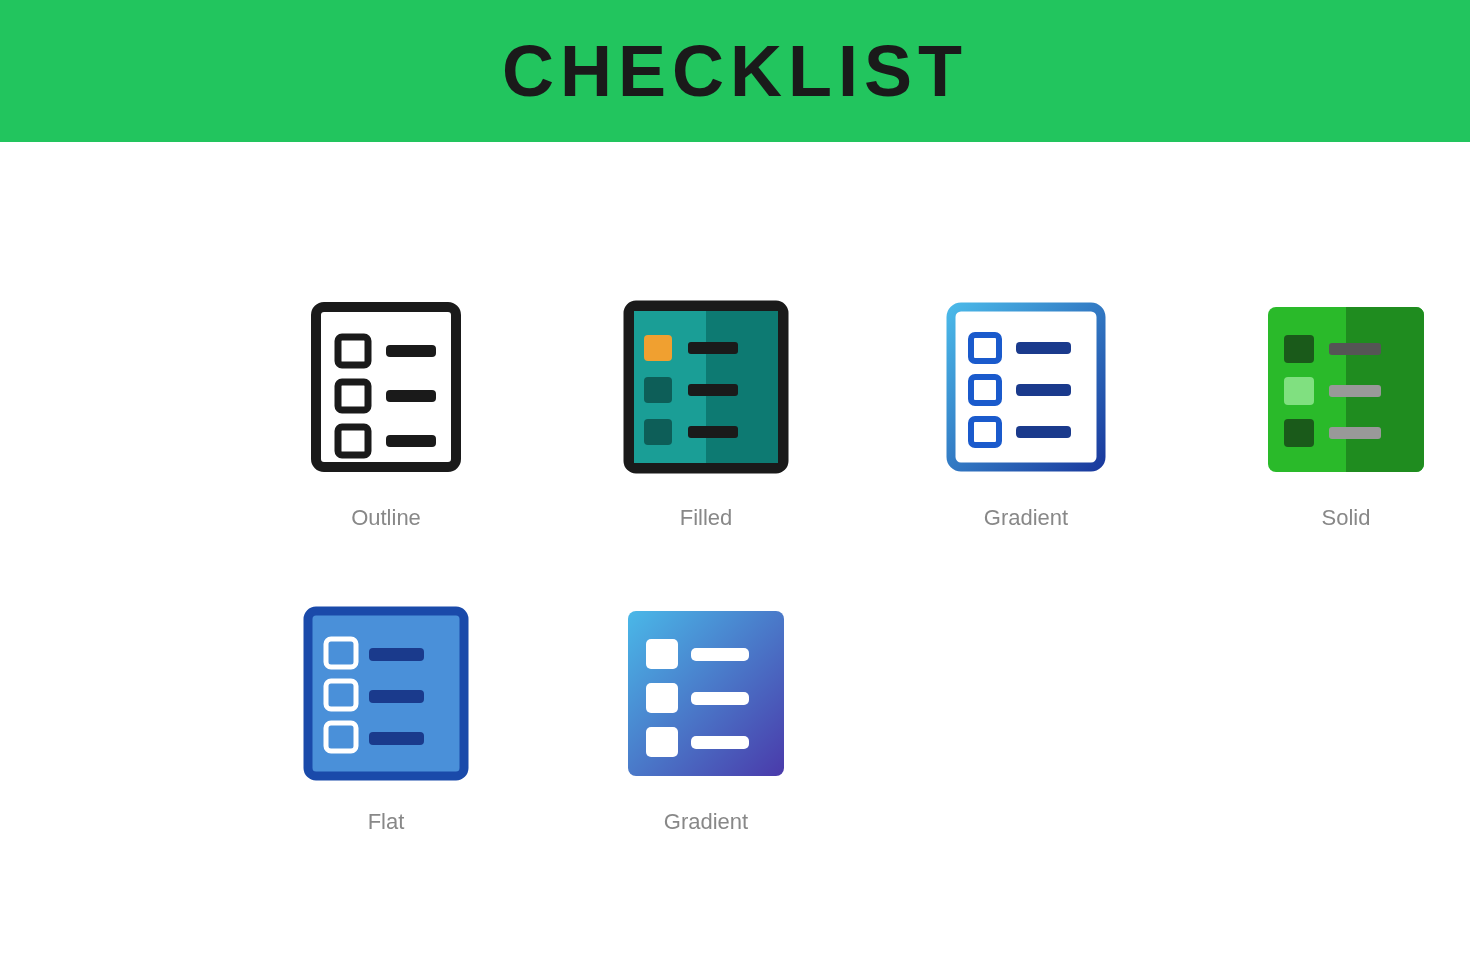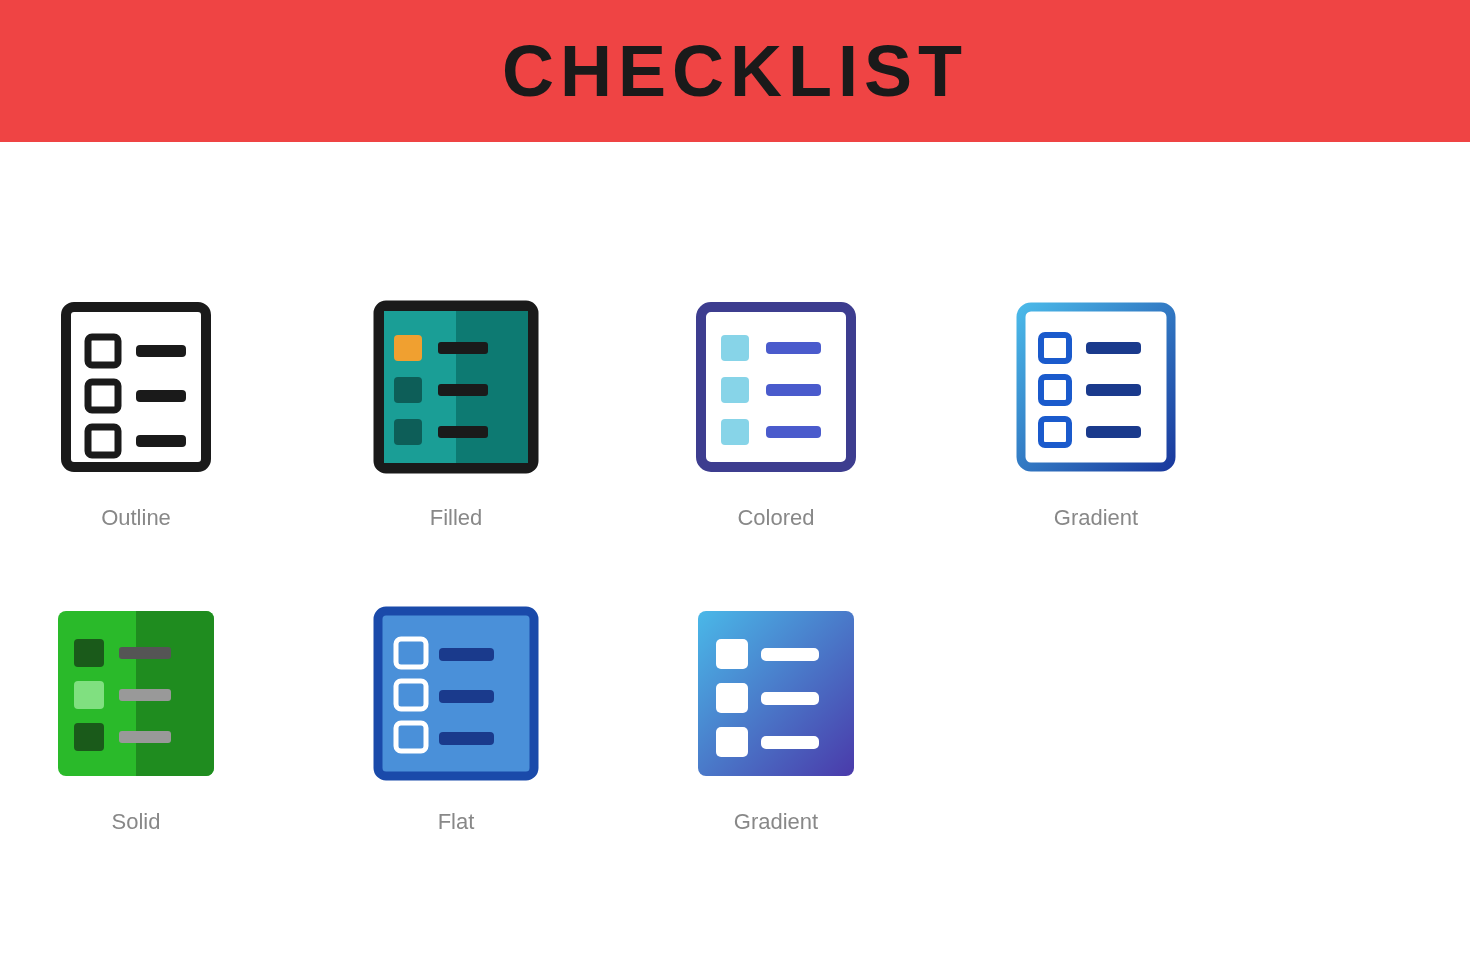--- a/index.html
+++ b/index.html
@@ -6,40 +6,40 @@
     body {
       width: 1470px;
       min-height: 980px;
       background: #ffffff;
       font-family: 'Arial', sans-serif;
       display: flex;
       flex-direction: column;
     }
 
     .header {
-      background: #ef4444;
+      background: #22c55e;
       width: 100%;
       padding: 30px 0;
       text-align: center;
     }
 
     .header h1 {
       font-size: 72px;
       font-weight: 900;
       letter-spacing: 6px;
       color: #1a1a1a;
     }
 
     .content {
       flex: 1;
       display: flex;
       flex-direction: column;
-      align-items: flex-start;
+      align-items: flex-end;
       justify-content: center;
-      padding: 40px 16px;
+      padding: 40px 4px;
     }
 
     .icons-grid {
       display: grid;
       grid-template-columns: repeat(4, 1fr);
       gap: 60px 80px;
       max-width: 1200px;
       width: 100%;
     }
 
@@ -114,35 +114,20 @@
         <rect x="82" y="97" width="50" height="12" rx="3" fill="#1a1a1a"></rect>
 
         <rect x="38" y="132" width="28" height="26" rx="4" fill="#0d5e58"></rect>
         <rect x="82" y="139" width="50" height="12" rx="3" fill="#1a1a1a"></rect>
 
         <rect x="22" y="18" width="156" height="164" rx="8" fill="none" stroke="#1a1a1a" stroke-width="9"></rect>
       </svg>
       <span class="icon-label">Filled</span>
     </div>
 
-    <div class="icon-item">
-      <svg class="icon-svg" viewBox="0 0 200 200" xmlns="http://www.w3.org/2000/svg">
-        <rect x="25" y="20" width="150" height="160" rx="10" fill="white" stroke="#3d3d8f" stroke-width="10"></rect>
-
-        <rect x="45" y="48" width="28" height="26" rx="4" fill="#87d4e8"></rect>
-        <rect x="90" y="55" width="55" height="12" rx="4" fill="#4a5bcc"></rect>
-
-        <rect x="45" y="90" width="28" height="26" rx="4" fill="#87d4e8"></rect>
-        <rect x="90" y="97" width="55" height="12" rx="4" fill="#4a5bcc"></rect>
-
-        <rect x="45" y="132" width="28" height="26" rx="4" fill="#87d4e8"></rect>
-        <rect x="90" y="139" width="55" height="12" rx="4" fill="#4a5bcc"></rect>
-      </svg>
-      <span class="icon-label">Colored</span>
-    </div>
 
     <div class="icon-item">
       <svg class="icon-svg" viewBox="0 0 200 200" xmlns="http://www.w3.org/2000/svg">
         <defs>
           <linearGradient id="grad1" x1="0%" y1="0%" x2="100%" y2="100%">
             <stop offset="0%" style="stop-color:#4ab8e8;stop-opacity:1"></stop>
             <stop offset="100%" style="stop-color:#1a3a9e;stop-opacity:1"></stop>
           </linearGradient>
         </defs>
         <rect x="25" y="20" width="150" height="160" rx="10" fill="white" stroke="url(#grad1)" stroke-width="9"></rect>

